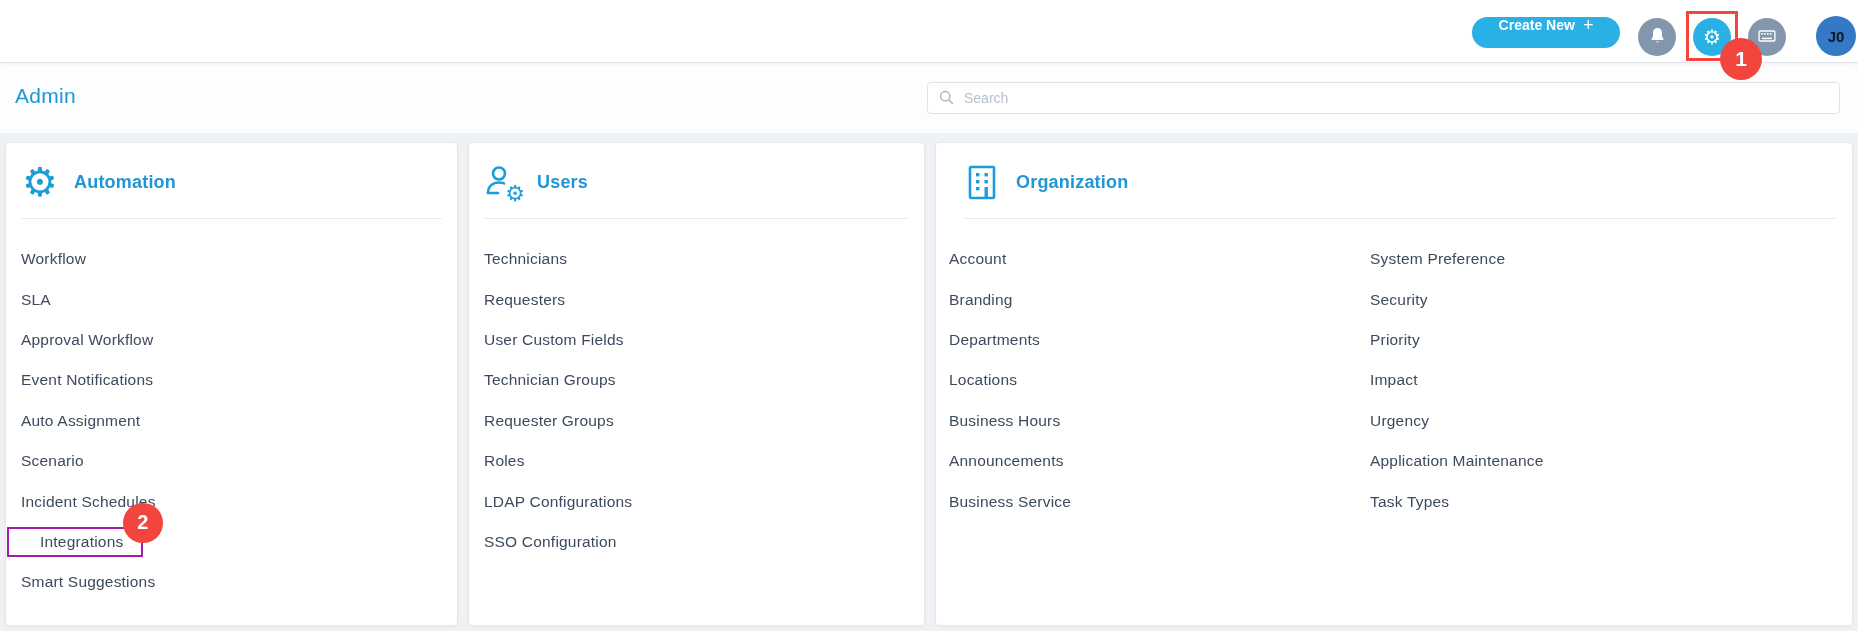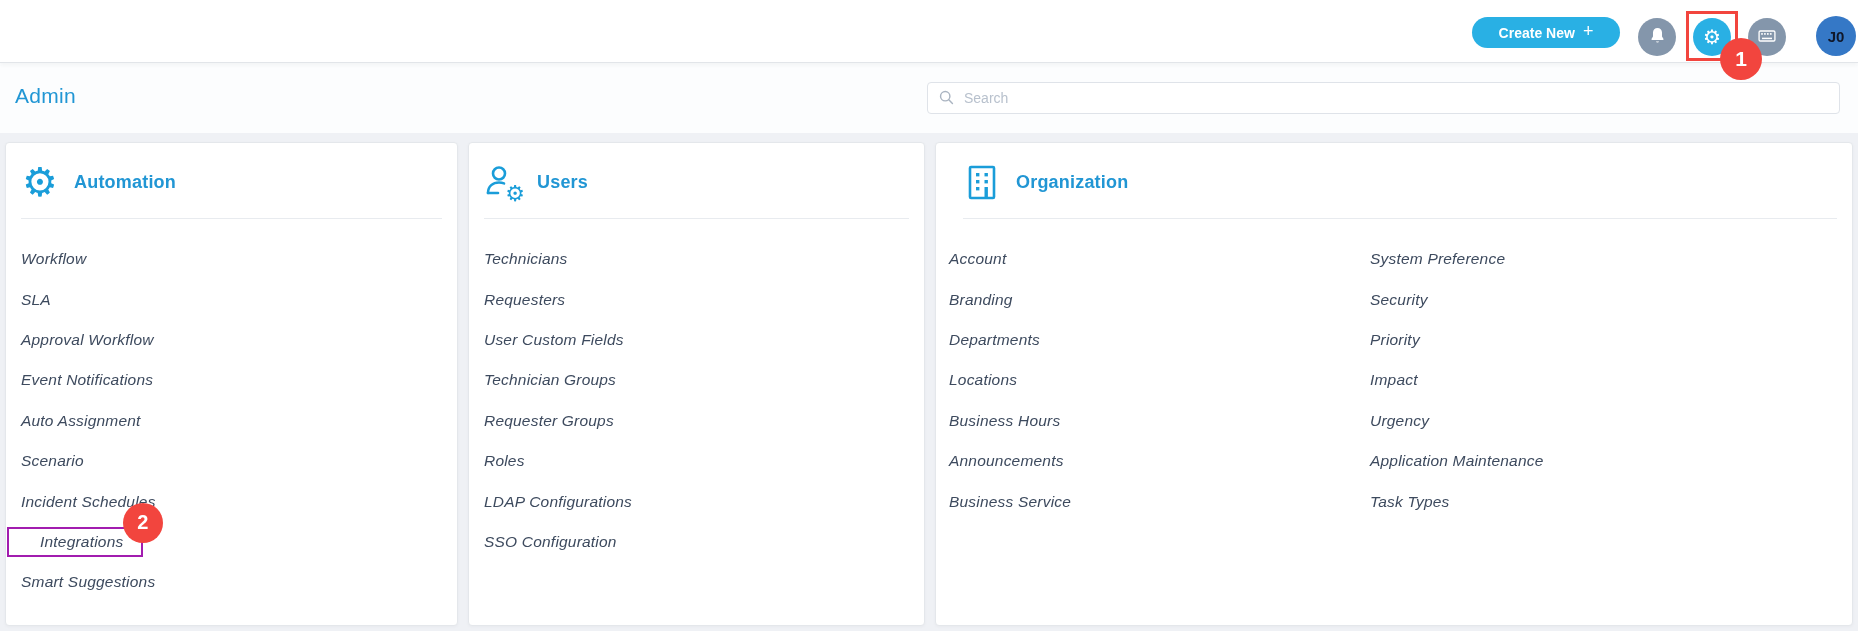--- a/index.html
+++ b/index.html
@@ -9,21 +9,21 @@
   
   .topbar { position:relative; height:63px; background:#ffffff;
     border-bottom:1px solid #e2e5e9; box-shadow:0 2px 4px rgba(40,50,60,.05); z-index:5; }
   .logo { position:absolute; left:14px; top:14px; width:130px; height:44px; }
   .logo-text { position:absolute; left:0; bottom:-2px; font-size:28px; font-weight:700;
     color:#2d3b4f; letter-spacing:-0.5px; }
   .logo-dot { position:absolute; border-radius:50%; }
 
   .create-btn { position:absolute; left:1472px; top:17px; width:148px; height:31px;
     background:#29b0e4; border:none; border-radius:16px; color:#fff; font-size:14px;
-    font-weight:600; display:flex; align-items:center; justify-content:center; gap:8px;
+    font-weight:600; display:flex; align-items:flex-start; justify-content:center; gap:8px;
     font-family:"Liberation Sans", sans-serif; cursor:pointer; }
   .create-btn .plus { font-size:18px; font-weight:400; margin-top:-2px; }
 
   .circle-btn { position:absolute; top:18px; width:38px; height:38px; border-radius:50%;
     background:#8496ab; border:none; display:flex; align-items:center; justify-content:center;
     color:#fff; cursor:pointer; }
   .circle-btn.bell { left:1638px; }
   .circle-btn.gear { left:1693px; background:#29b0e4; font-size:20px; line-height:1; }
   .circle-btn.keyboard { left:1748px; }
   .avatar { position:absolute; left:1816px; top:16px; width:40px; height:40px; border-radius:50%;
@@ -66,21 +66,21 @@
   .card-icon .gear-glyph { font-size:40px; line-height:38px; color:#1a9dd9; }
   .card-title { font-size:18px; font-weight:600; color:#2196d4; letter-spacing:0.2px; }
   .card-divider { border:none; border-top:1px solid #e8ebef; margin:17px 15px 0 15px; }
   .card-organization .card-divider { margin-left:27px; }
 
   .menu-list { padding:20px 15px 0 15px; }
   .card-organization .menu-cols { display:flex; padding:20px 0 0 13px; }
   .card-organization .menu-list { padding:0; width:421px; }
   .item { height:40.4px; display:flex; align-items:center; position:relative; font-size:15.5px;
     color:#3d4a5e; letter-spacing:0.2px; cursor:pointer; }
-  .label { display:inline-block;font-style:italic; }
+  .label { display:inline-block; }
   .label.hl { border:2px solid #a21caf; padding:4px 18px 4px 31px; margin-left:-14px; }
   .step-badge-2 { position:absolute; left:102px; top:-19px; width:40px; height:40px; font-size:20px;
     z-index:3; }
 
   
   .users-icon-wrap { position:relative; width:38px; height:38px; }
   .users-icon-wrap .mini-gear { position:absolute; right:-3px; bottom:-4px; font-size:22px;
     line-height:1; color:#1a9dd9; background:transparent; }
 </style>
 </head>

